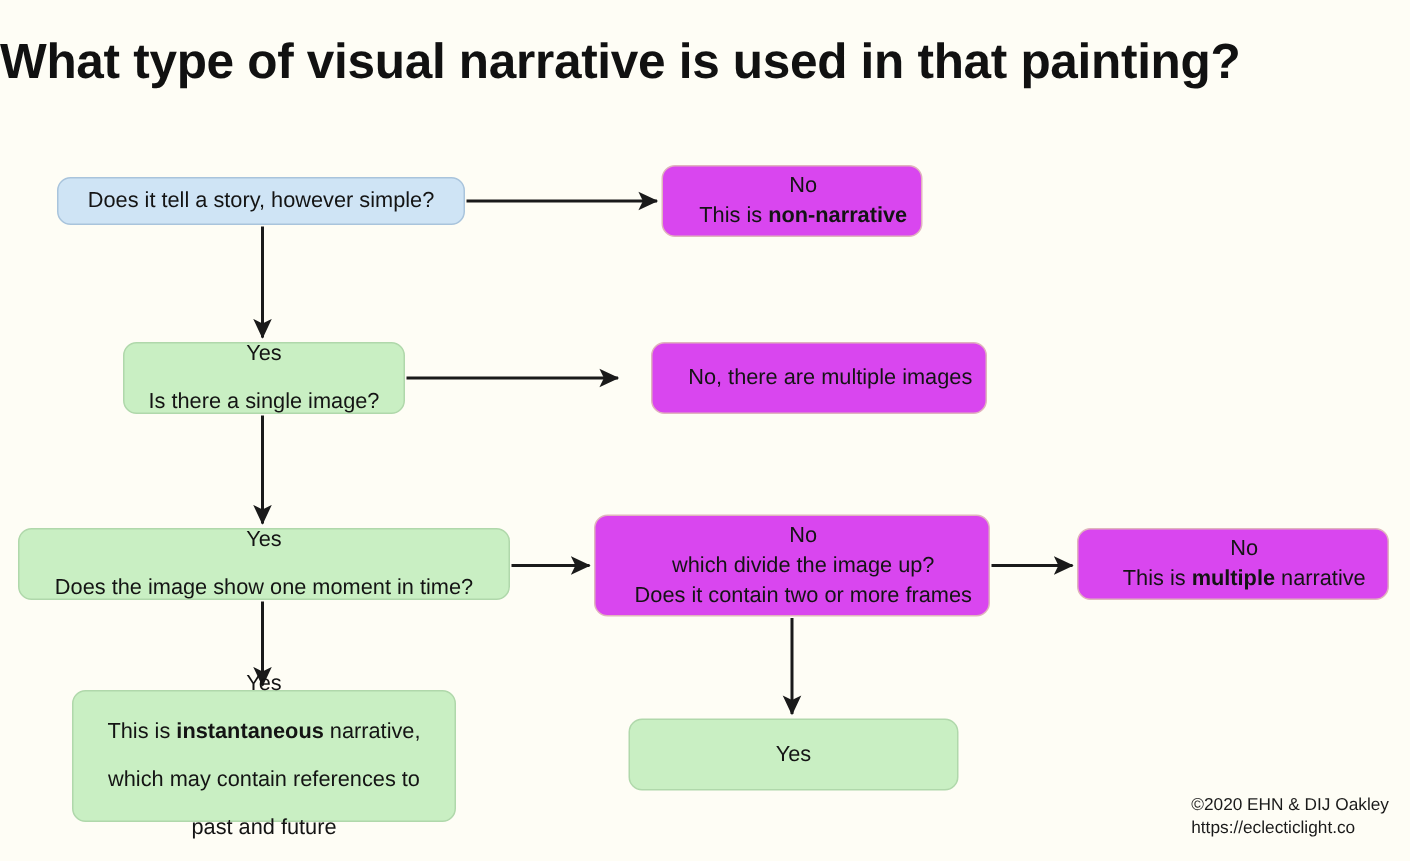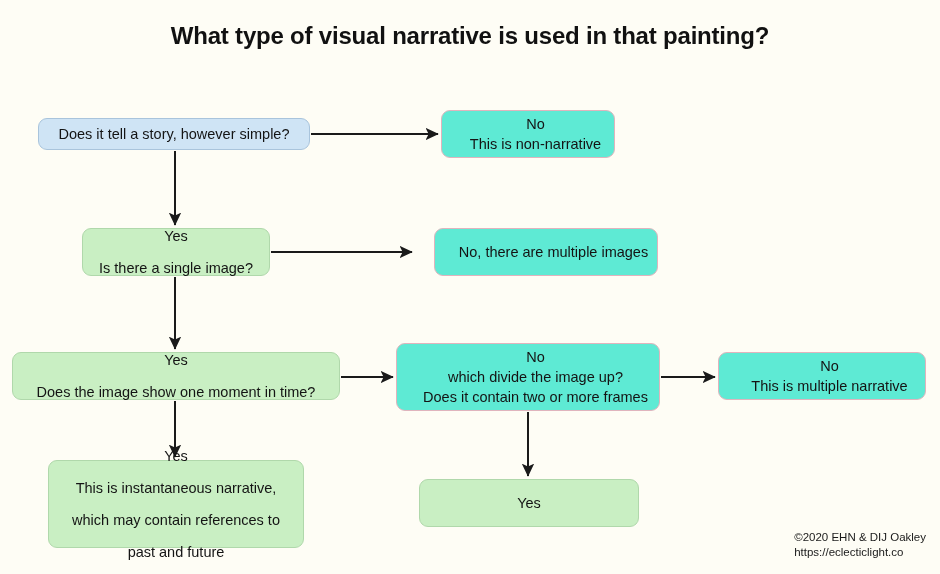--- a/index.html
+++ b/index.html
@@ -25,22 +25,21 @@
     width: 940px;
     height: 574px;
     pointer-events: none;
   }
 
   .title {
     position: absolute;
     left: 0;
     top: 22px;
     width: 940px;
-    text-align: center;
-    font-size: 24px;
+    font-size: 33px;
     font-weight: bold;
     color: #111111;
     letter-spacing: -0.2px;
   }
 
   .node {
     position: absolute;
     box-sizing: border-box;
     border-radius: 9px;
     border: 1px solid #b9b9b9;
@@ -49,24 +48,24 @@
     align-items: center;
     justify-content: center;
     text-align: center;
     font-size: 14.5px;
     line-height: 20px;
     color: #141414;
     padding: 5px 12px;
   }
   .node.blue  { background: #cfe4f5; border-color: #a9c4dc; }
   .node.green { background: #c9efc3; border-color: #b0d8ab; gap: 12px; }
-  .node.pink  { background: #5eead4; border-color: #e0b4bd; padding-left: 27px; }
+  .node.pink  { background: #d946ef; border-color: #e0b4bd; padding-left: 27px; }
 
   .node .line { white-space: nowrap; }
-  .node .line b { font-weight: normal; }
+  .node .line b { font-weight: bold; }
 
   .credit {
     position: absolute;
     right: 14px;
     bottom: 14px;
     text-align: left;
     font-size: 11.5px;
     line-height: 15px;
     color: #1a1a1a;
   }

